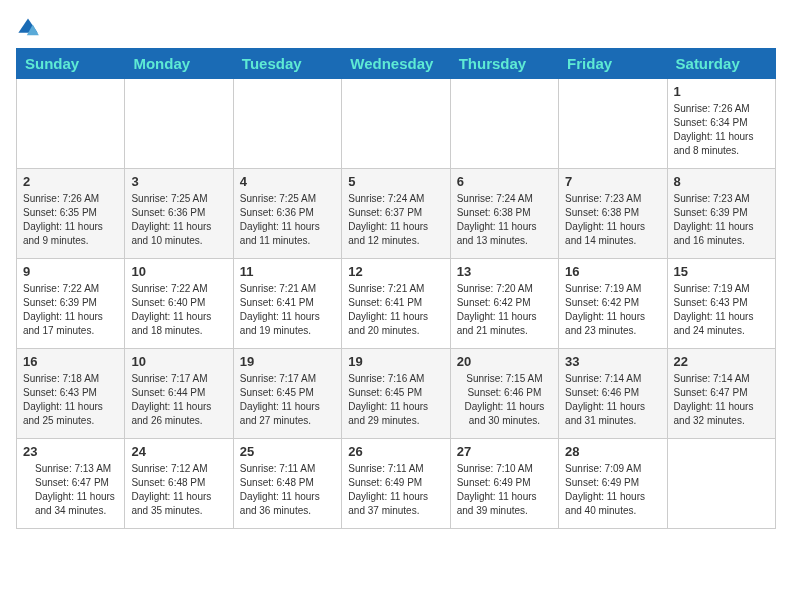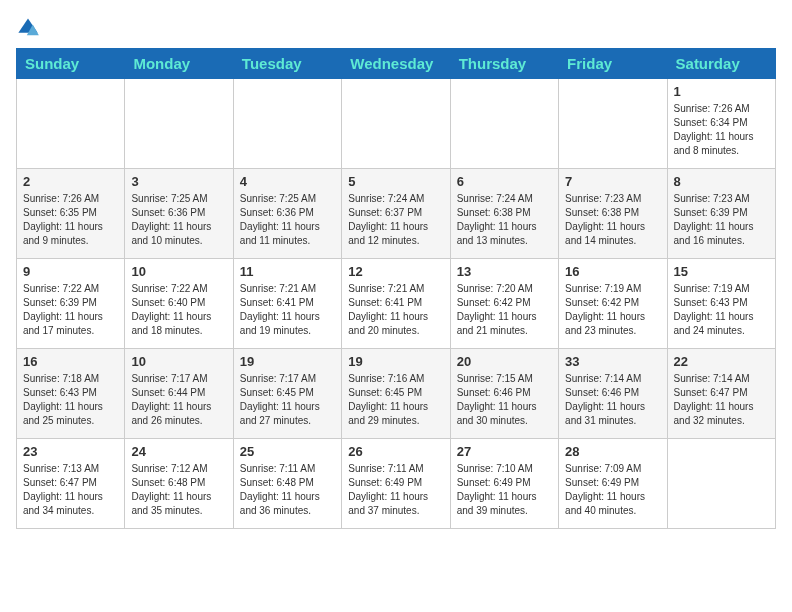--- a/index.html
+++ b/index.html
@@ -247,41 +247,41 @@
 Daylight: 11 hours and 27 minutes.</div>
         </td>
         <td>
           <span class="day-num">19</span>
           <div class="cell-content" style="white-space: pre-line;">Sunrise: 7:16 AM
 Sunset: 6:45 PM
 Daylight: 11 hours and 29 minutes.</div>
         </td>
         <td>
           <span class="day-num">20</span>
-          <div class="cell-content" style="white-space: pre-line;">Sunrise: 7:15 AM
+          <div class="cell-content" style="white-space: pre-line; text-align: center;">Sunrise: 7:15 AM
 Sunset: 6:46 PM
 Daylight: 11 hours and 30 minutes.</div>
         </td>
         <td>
           <span class="day-num">33</span>
           <div class="cell-content" style="white-space: pre-line;">Sunrise: 7:14 AM
 Sunset: 6:46 PM
 Daylight: 11 hours and 31 minutes.</div>
         </td>
         <td>
           <span class="day-num">22</span>
           <div class="cell-content" style="white-space: pre-line;">Sunrise: 7:14 AM
 Sunset: 6:47 PM
 Daylight: 11 hours and 32 minutes.</div>
         </td>
       </tr>
       <tr>
         <td>
           <span class="day-num">23</span>
-          <div class="cell-content" style="white-space: pre-line;">Sunrise: 7:13 AM
+          <div class="cell-content" style="white-space: pre-line; margin-left: 12px;">Sunrise: 7:13 AM
 Sunset: 6:47 PM
 Daylight: 11 hours and 34 minutes.</div>
         </td>
         <td>
           <span class="day-num">24</span>
           <div class="cell-content" style="white-space: pre-line;">Sunrise: 7:12 AM
 Sunset: 6:48 PM
 Daylight: 11 hours and 35 minutes.</div>
         </td>
         <td>

